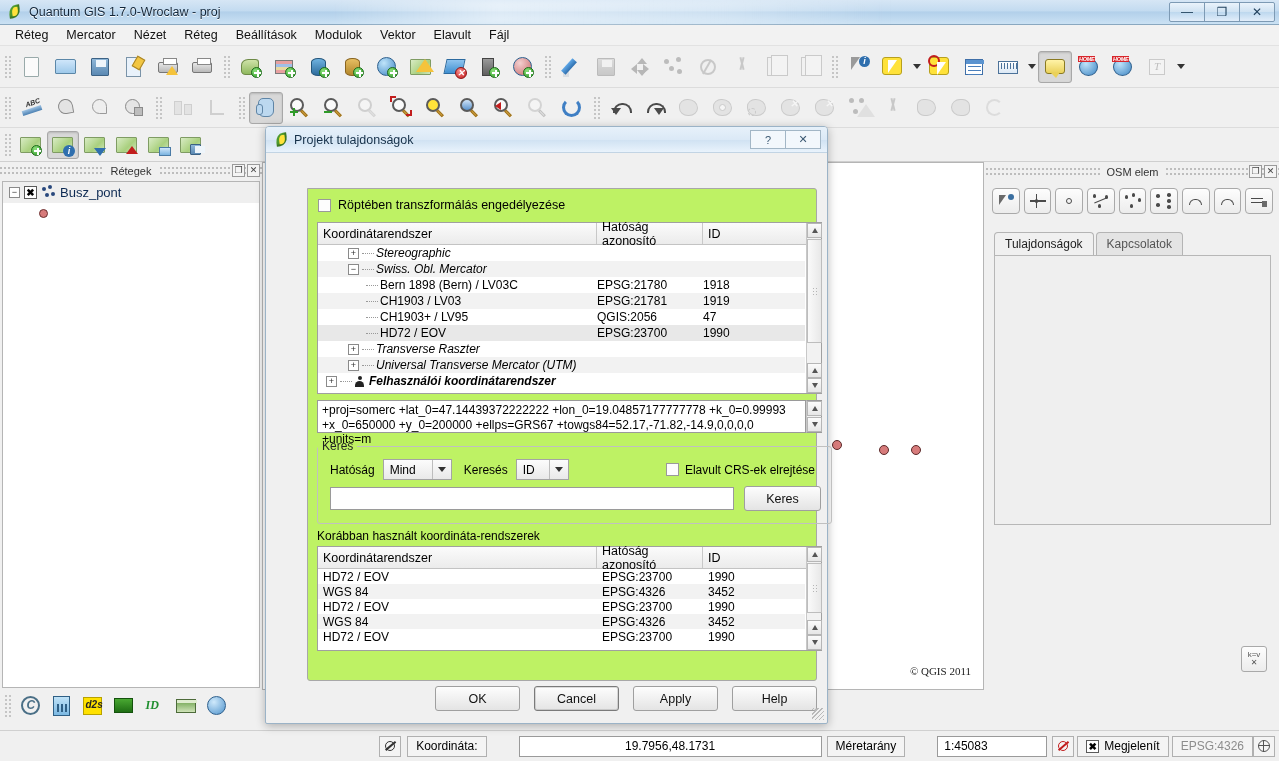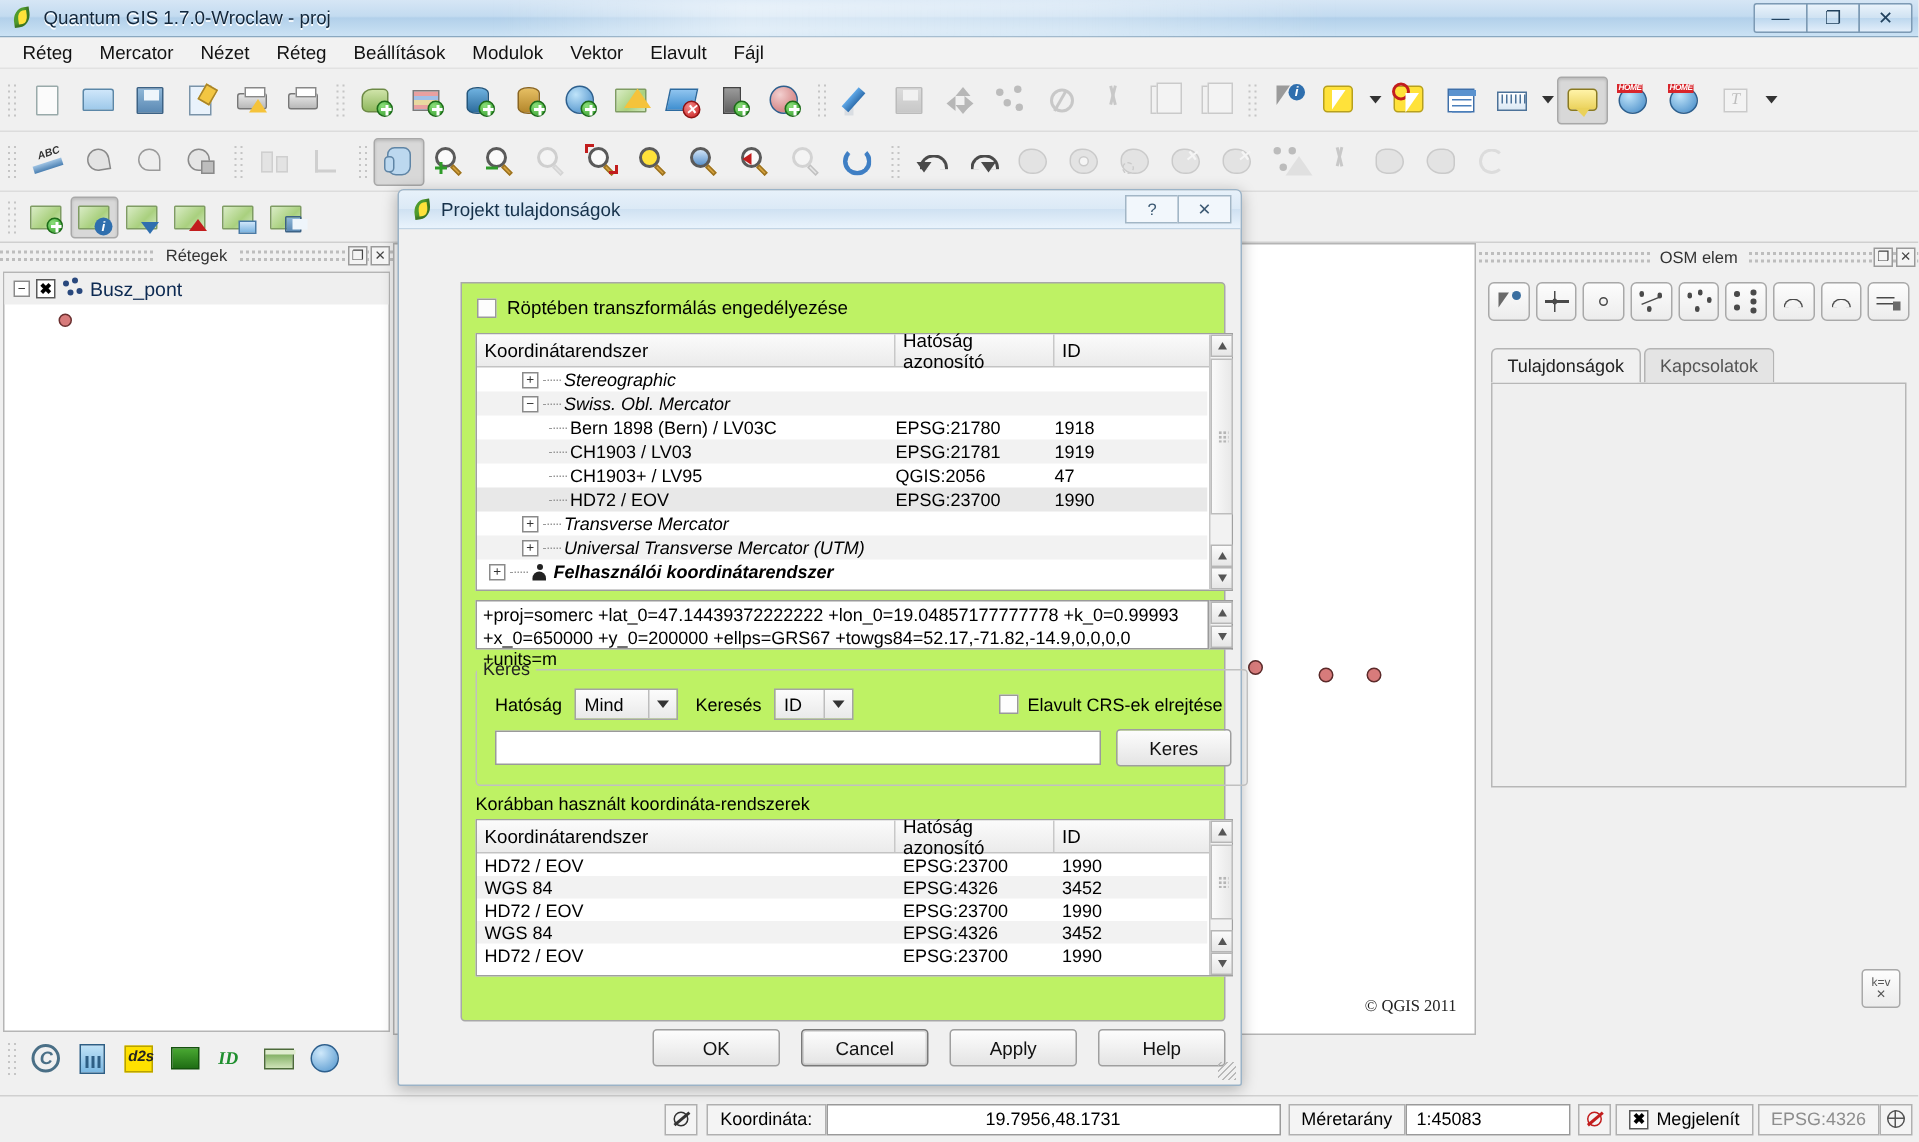--- a/index.html
+++ b/index.html
@@ -208,21 +208,21 @@
                border:1px solid #a9a9a9;border-radius:3px;background:linear-gradient(#fdfdfd,#ececec);
                display:flex;flex-direction:column;align-items:center;justify-content:center;
                font-size:8px;color:#555;line-height:8px;}
   
   #statusbar{ position:absolute; left:0; bottom:0; width:1279px; height:31px;
               background:#f0f0f0; border-top:1px solid #d0d0d0; display:flex; align-items:center;
               padding-left:8px; gap:0;}
   .sb-lbl{ padding:0 8px; font-size:12px; border:1px solid #b0b0b0; height:21px;
            display:flex;align-items:center; background:#f4f4f4;}
   .sb-field{ border:1px solid #9a9a9a; background:#fff; height:21px; display:flex;
-             align-items:center; justify-content:center; font-size:12px;}
+             align-items:center; justify-content:center; font-size:12px;margin-left:32px;}
   .sb-btn{ width:22px;height:21px;border:1px solid #b0b0b0;background:#f4f4f4;
            display:flex;align-items:center;justify-content:center;}
   
   #dialog{
     position:absolute; left:265px; top:126px; width:563px; height:598px;
     background:#f0f0f0; border:1px solid #9bb3c7; border-radius:4px 4px 2px 2px;
     box-shadow:0 2px 10px rgba(0,0,0,.28);
   }
   #dialog-titlebar{
     height:26px; display:flex; align-items:center; padding-left:6px;
@@ -1012,21 +1012,21 @@
                 <span>HD72 / EOV</span>
               </div>
             <div class="c2">EPSG:23700</div>
             <div class="c3">1990</div>
           </div>
           <div class="trow">
             <div class="c1">
                 <span style="width:30px"></span>
                 <span class="pm">+</span>
                 <span class="dashln"></span>
-                <span class="italic">Transverse Mercator</span>
+                <span class="italic">Transverse Raszter</span>
               </div>
             <div class="c2"></div>
             <div class="c3"></div>
           </div>
           <div class="trow alt">
             <div class="c1">
                 <span style="width:30px"></span>
                 <span class="pm">+</span>
                 <span class="dashln"></span>
                 <span class="italic">Universal Transverse Mercator (UTM)</span>

